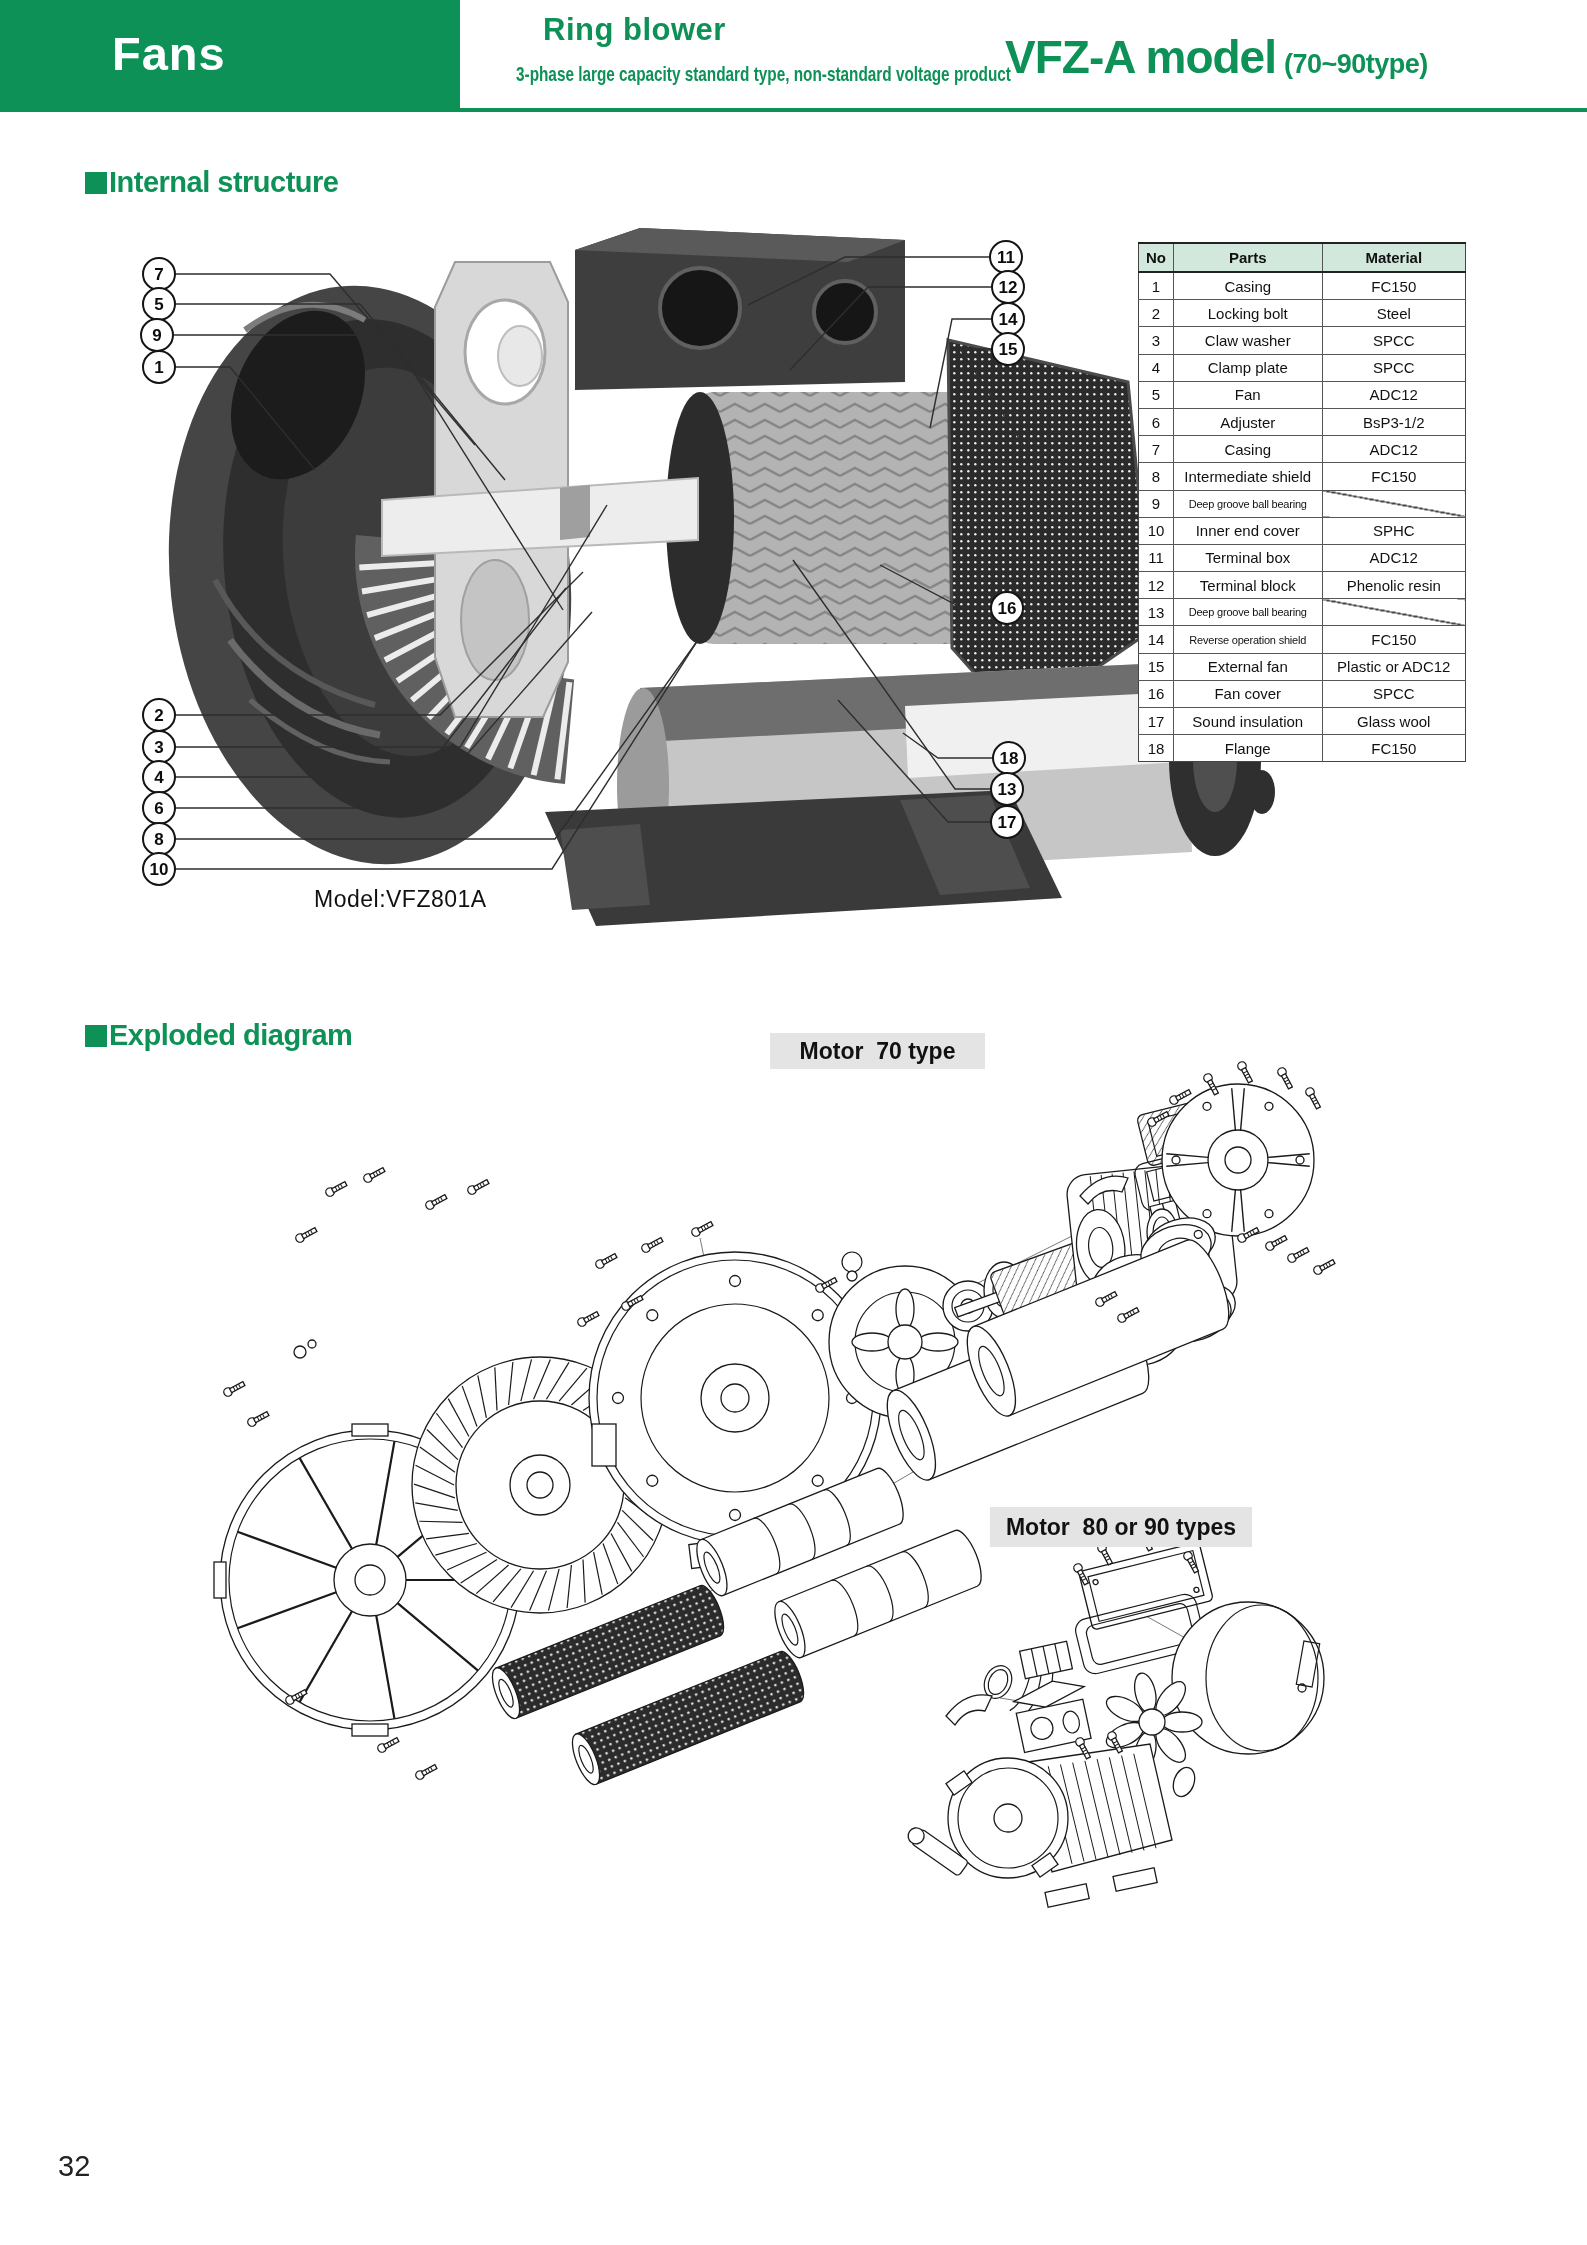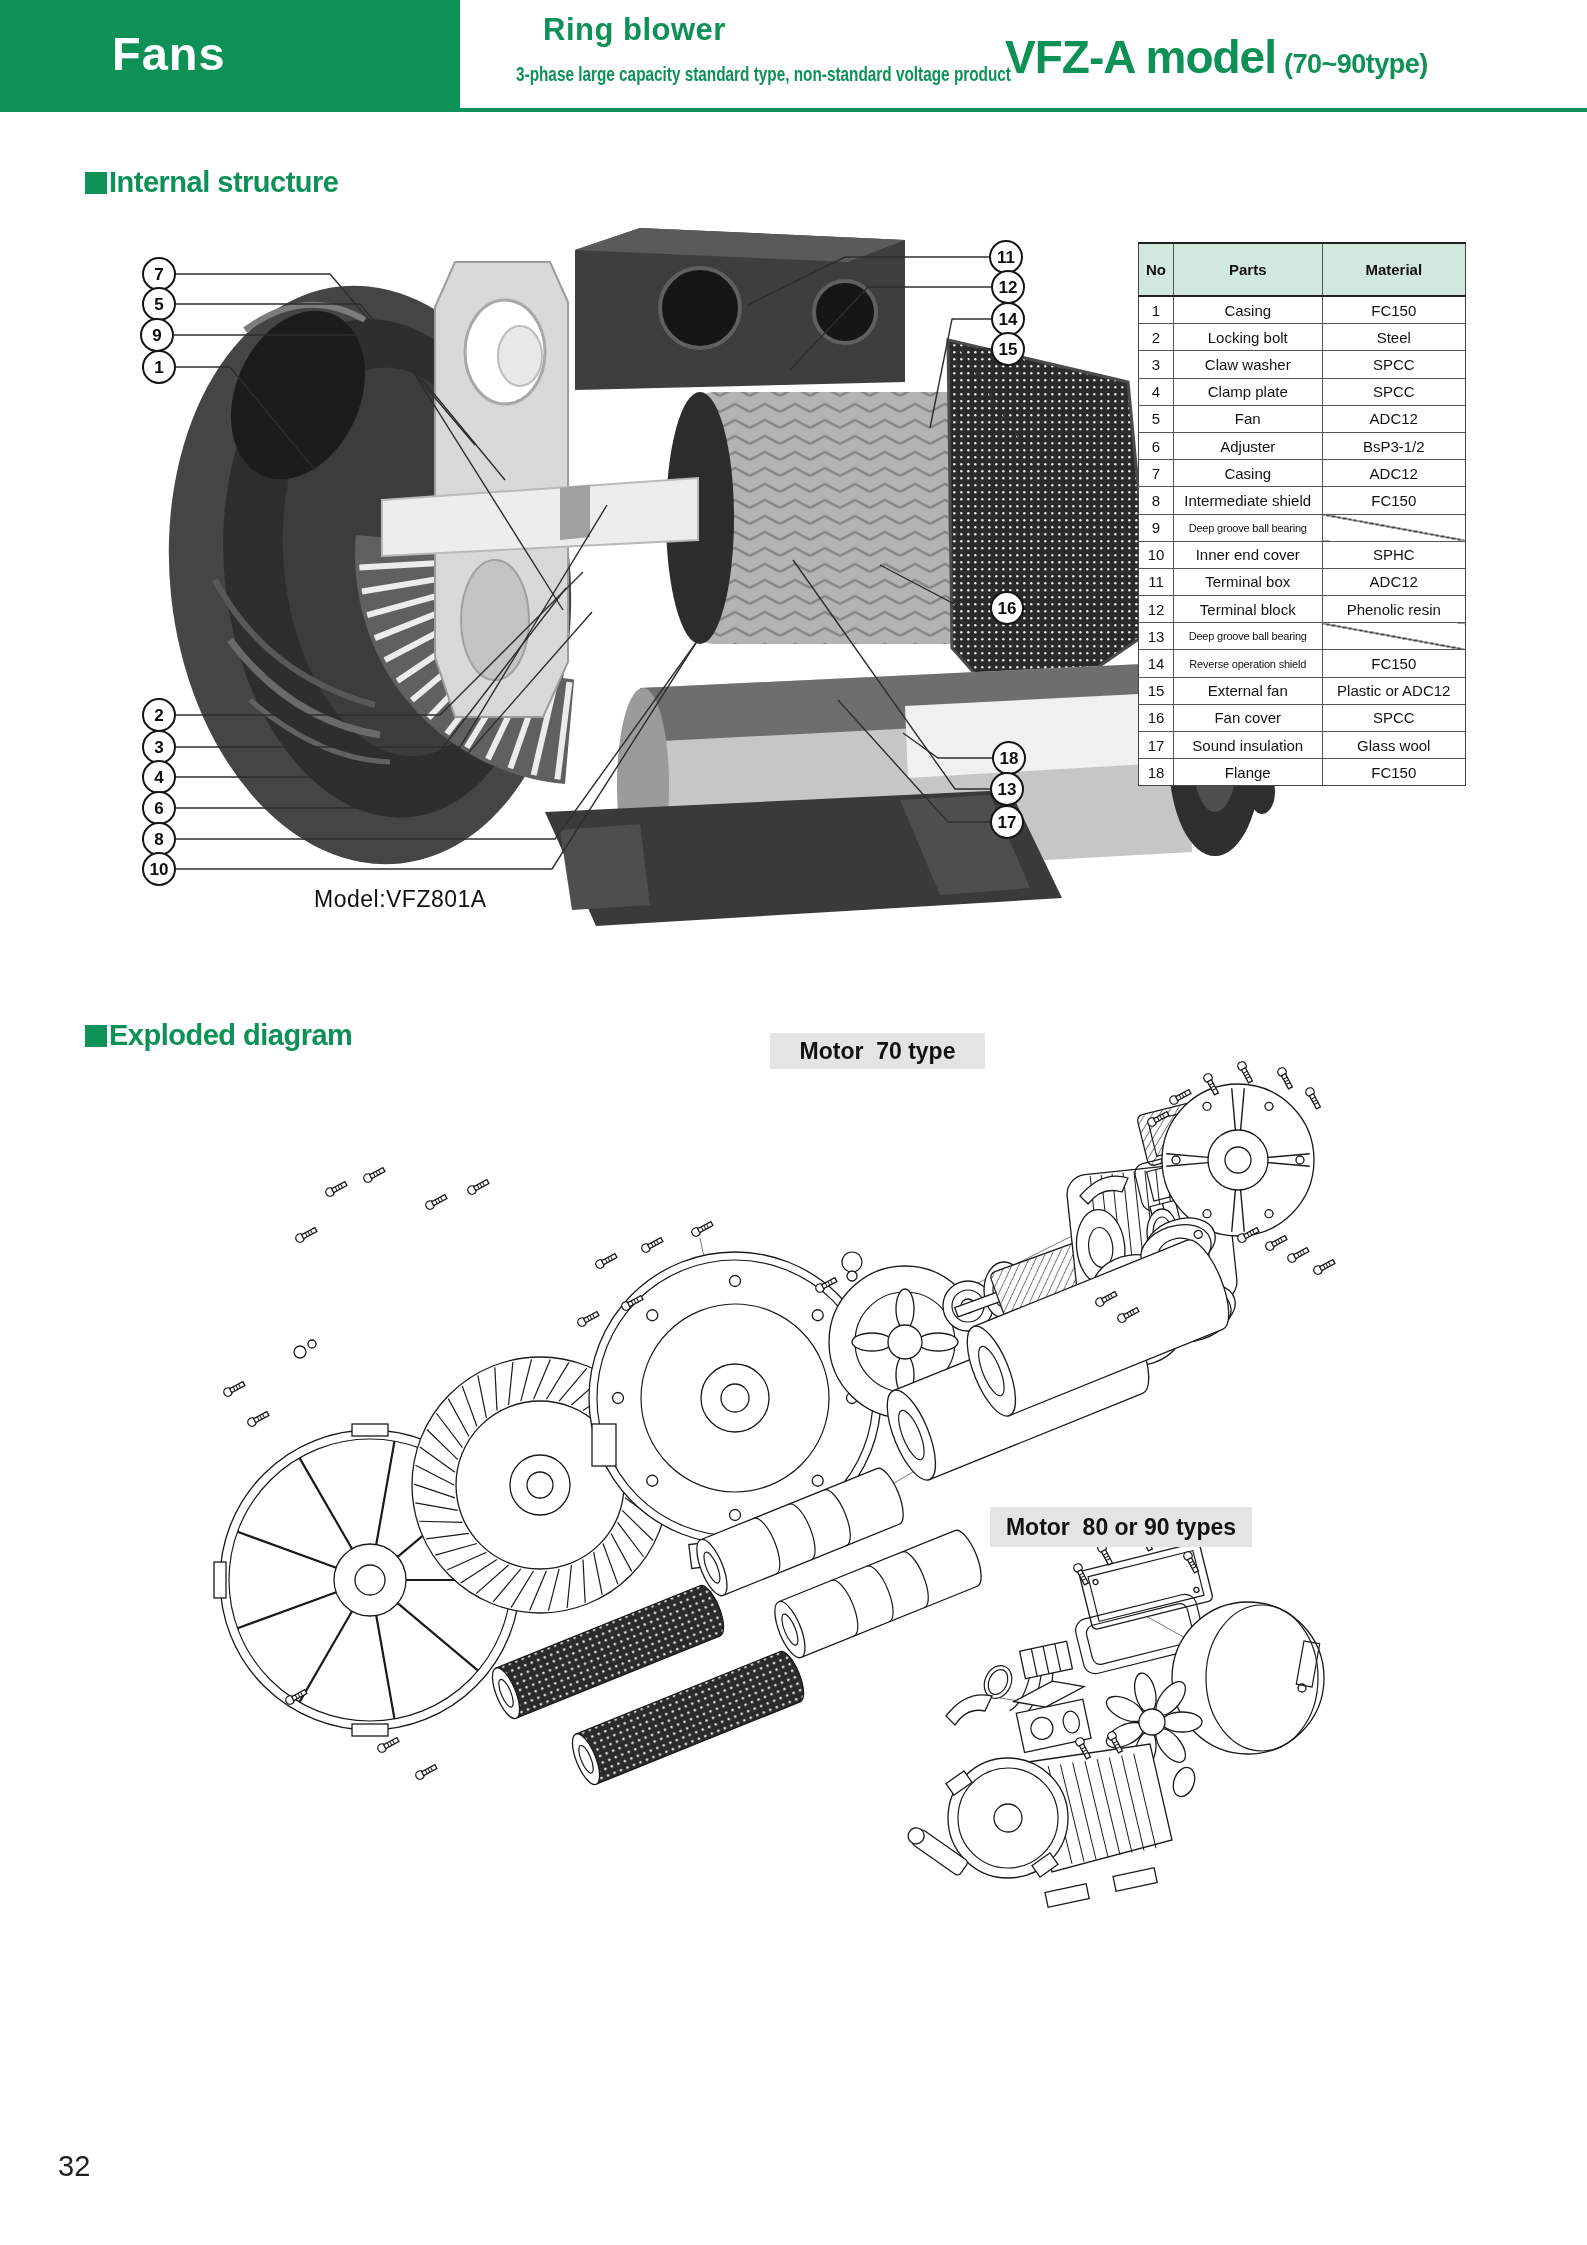--- a/index.html
+++ b/index.html
@@ -15,21 +15,21 @@
   .hdr-rule{position:absolute;left:460px;top:108px;width:1127px;height:4px;background:var(--g);}
   
   .sec{position:absolute;display:flex;align-items:center;gap:2px;z-index:2;}
   .sec .sq{width:22px;height:22px;background:var(--g);flex:none;}
   .sec .t{font-size:29px;font-weight:bold;color:var(--g);letter-spacing:-.5px;white-space:nowrap;}
   #sec-internal{left:85px;top:166px;}
   #sec-exploded{left:85px;top:1019px;}
   
   #parts-table{position:absolute;left:1138px;top:242px;width:328px;border-collapse:collapse;z-index:2;background:#fff;
     font-size:15px;color:#111;border:1px solid #444;border-top:2px solid #222;}
-  #parts-table th{background:var(--thbg);font-weight:bold;height:27px;border-bottom:2px solid #222;padding:12px 2px;}
+  #parts-table th{background:var(--thbg);font-weight:bold;height:27px;border-bottom:2px solid #222;padding:0 2px;}
   #parts-table td{height:26.2px;text-align:center;border-top:1px solid #555;padding:0 2px;}
   #parts-table td.c1{width:31px;border-right:1px solid #555;}
   #parts-table th.c1{width:31px;border-right:1px solid #555;}
   #parts-table td.c2{width:150px;border-right:1px solid #555;}
   #parts-table th.c2{width:150px;border-right:1px solid #555;}
   #parts-table td.c3,#parts-table th.c3{width:147px;}
   #parts-table .small{font-size:11px;letter-spacing:-.2px;}
   #parts-table td.diag{background:linear-gradient(to top right,transparent calc(50% - .8px),#444 calc(50% - .8px),#444 calc(50% + .8px),transparent calc(50% + .8px));}
   
   .co{position:absolute;width:30px;height:30px;border-radius:50%;border:2px solid #141414;background:#fff;color:#0c0c0c;

